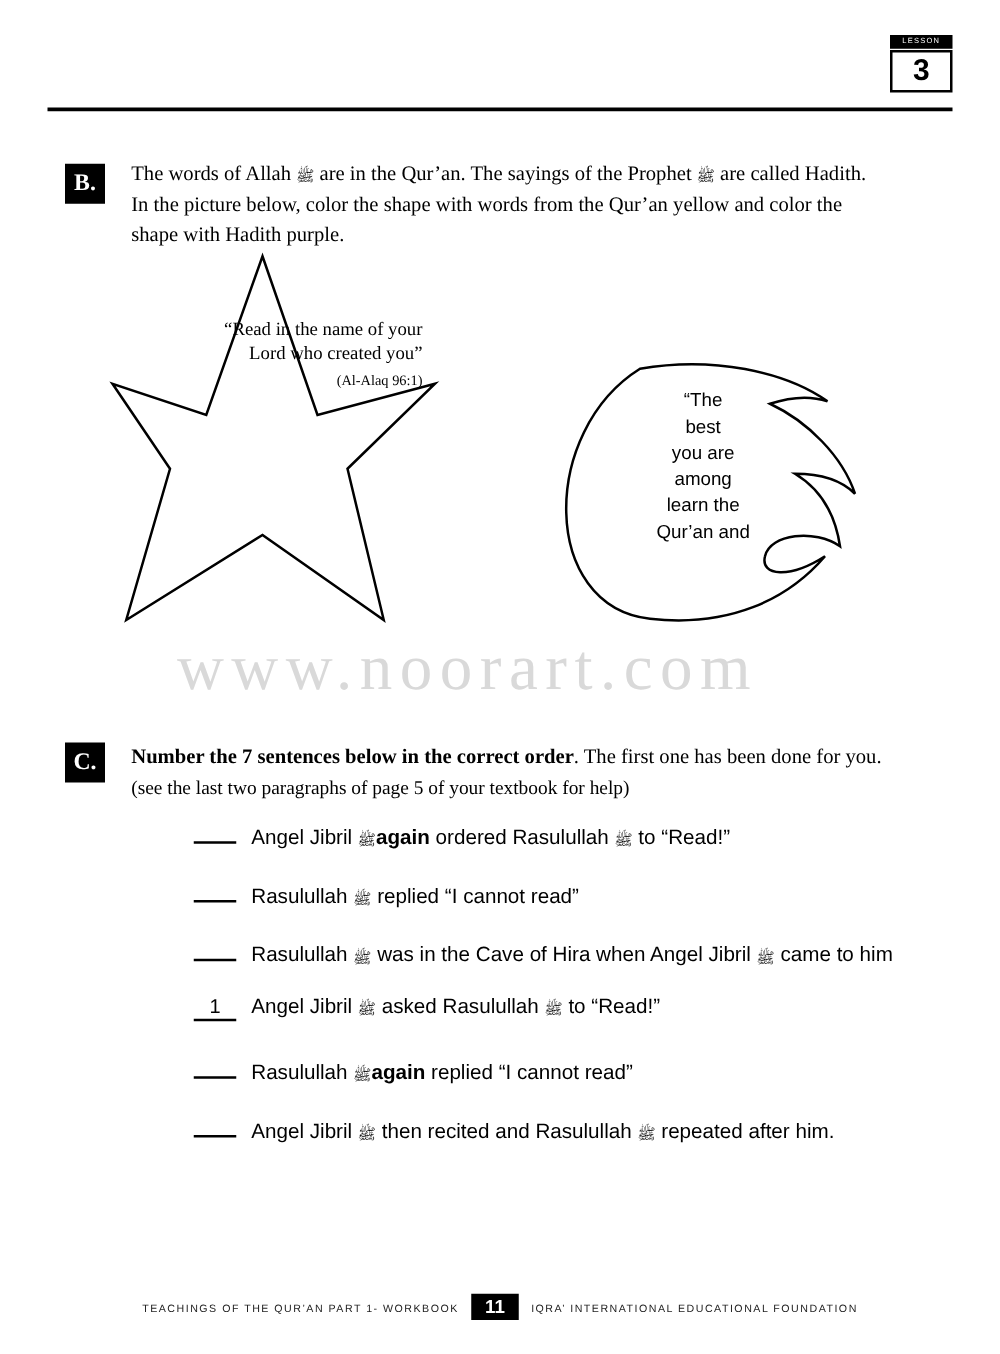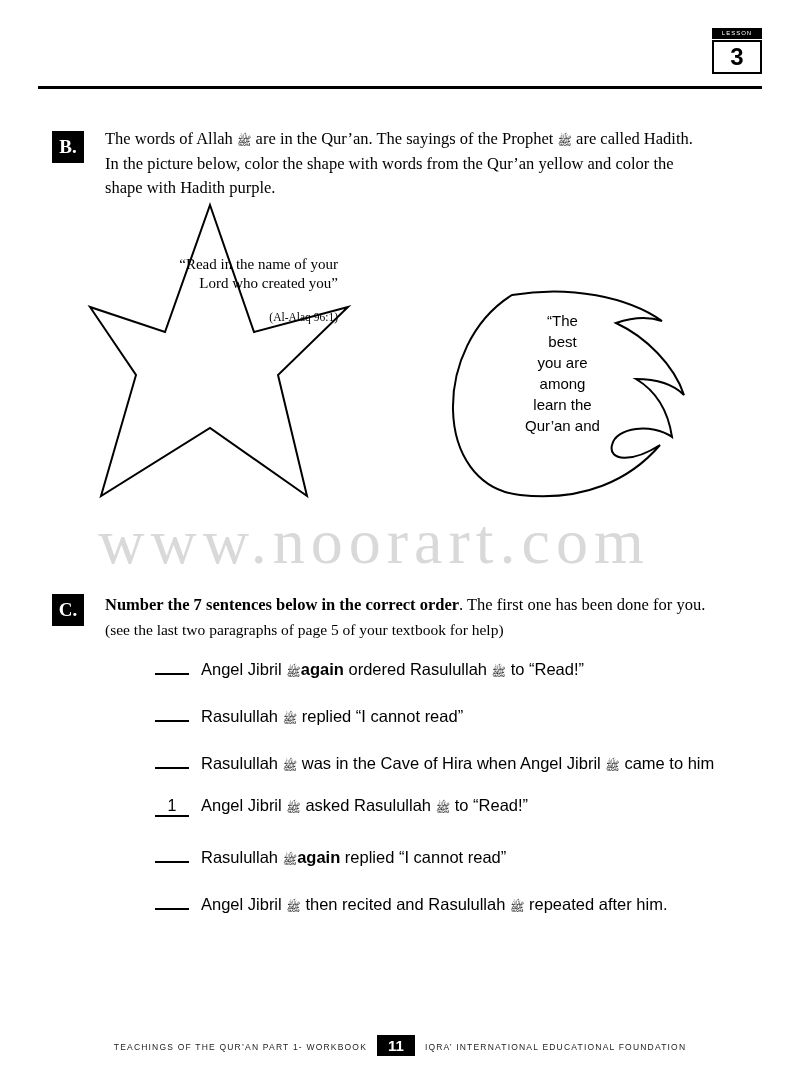--- a/index.html
+++ b/index.html
@@ -99,21 +99,21 @@
     top: 255px;
     width: 170px;
     text-align: right;
     font-family: Liberation Serif, serif;
     font-size: 15px;
     line-height: 19px;
   }
   .star-ref {
     font-size: 11.5px;
     display: block;
-    margin-top: 15px;
+    margin-top: 3px;
   }
   .moon-text {
     position: absolute;
     left: 460px;
     top: 310px;
     width: 205px;
     text-align: center;
     font-family: "Liberation Sans", sans-serif;
     font-size: 15px;
     line-height: 21px;
@@ -121,21 +121,21 @@
   .moon-line { display: block; }
 
   
   .watermark {
     position: absolute;
     left: 0;
     top: 505px;
     width: 748px;
     text-align: center;
     font-family: "Liberation Serif", serif;
-    font-size: 64px;
+    font-size: 52px;
     letter-spacing: 6px;
     color: #d9d9d9;
     white-space: nowrap;
   }
 
   
   .sec-c-text {
     position: absolute;
     left: 105px;
     top: 592px;

